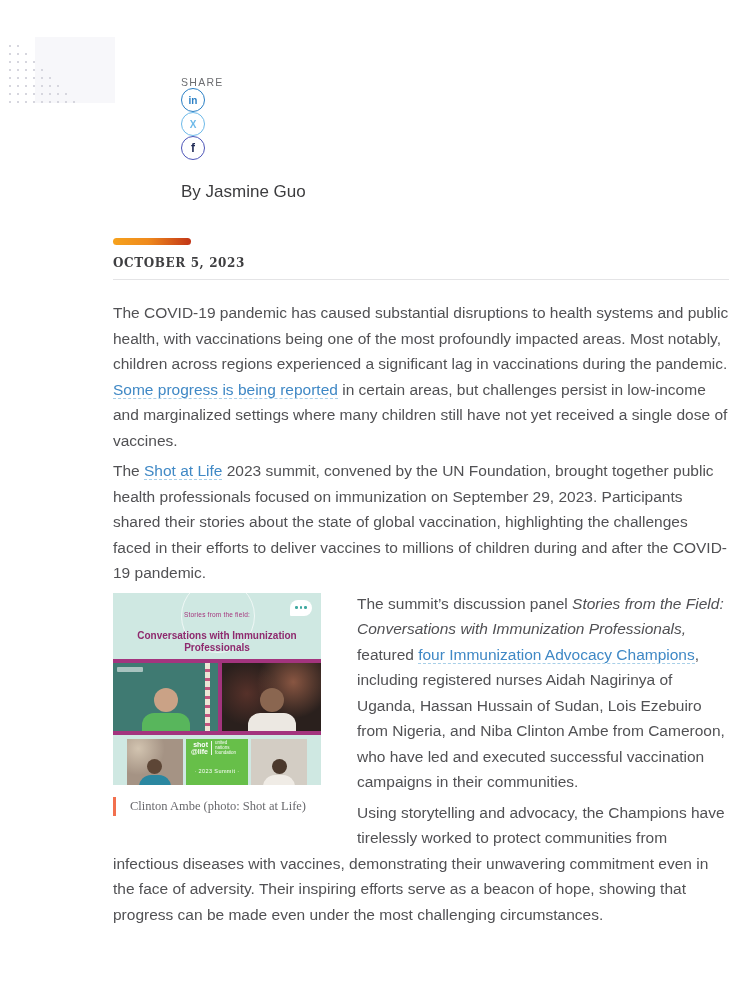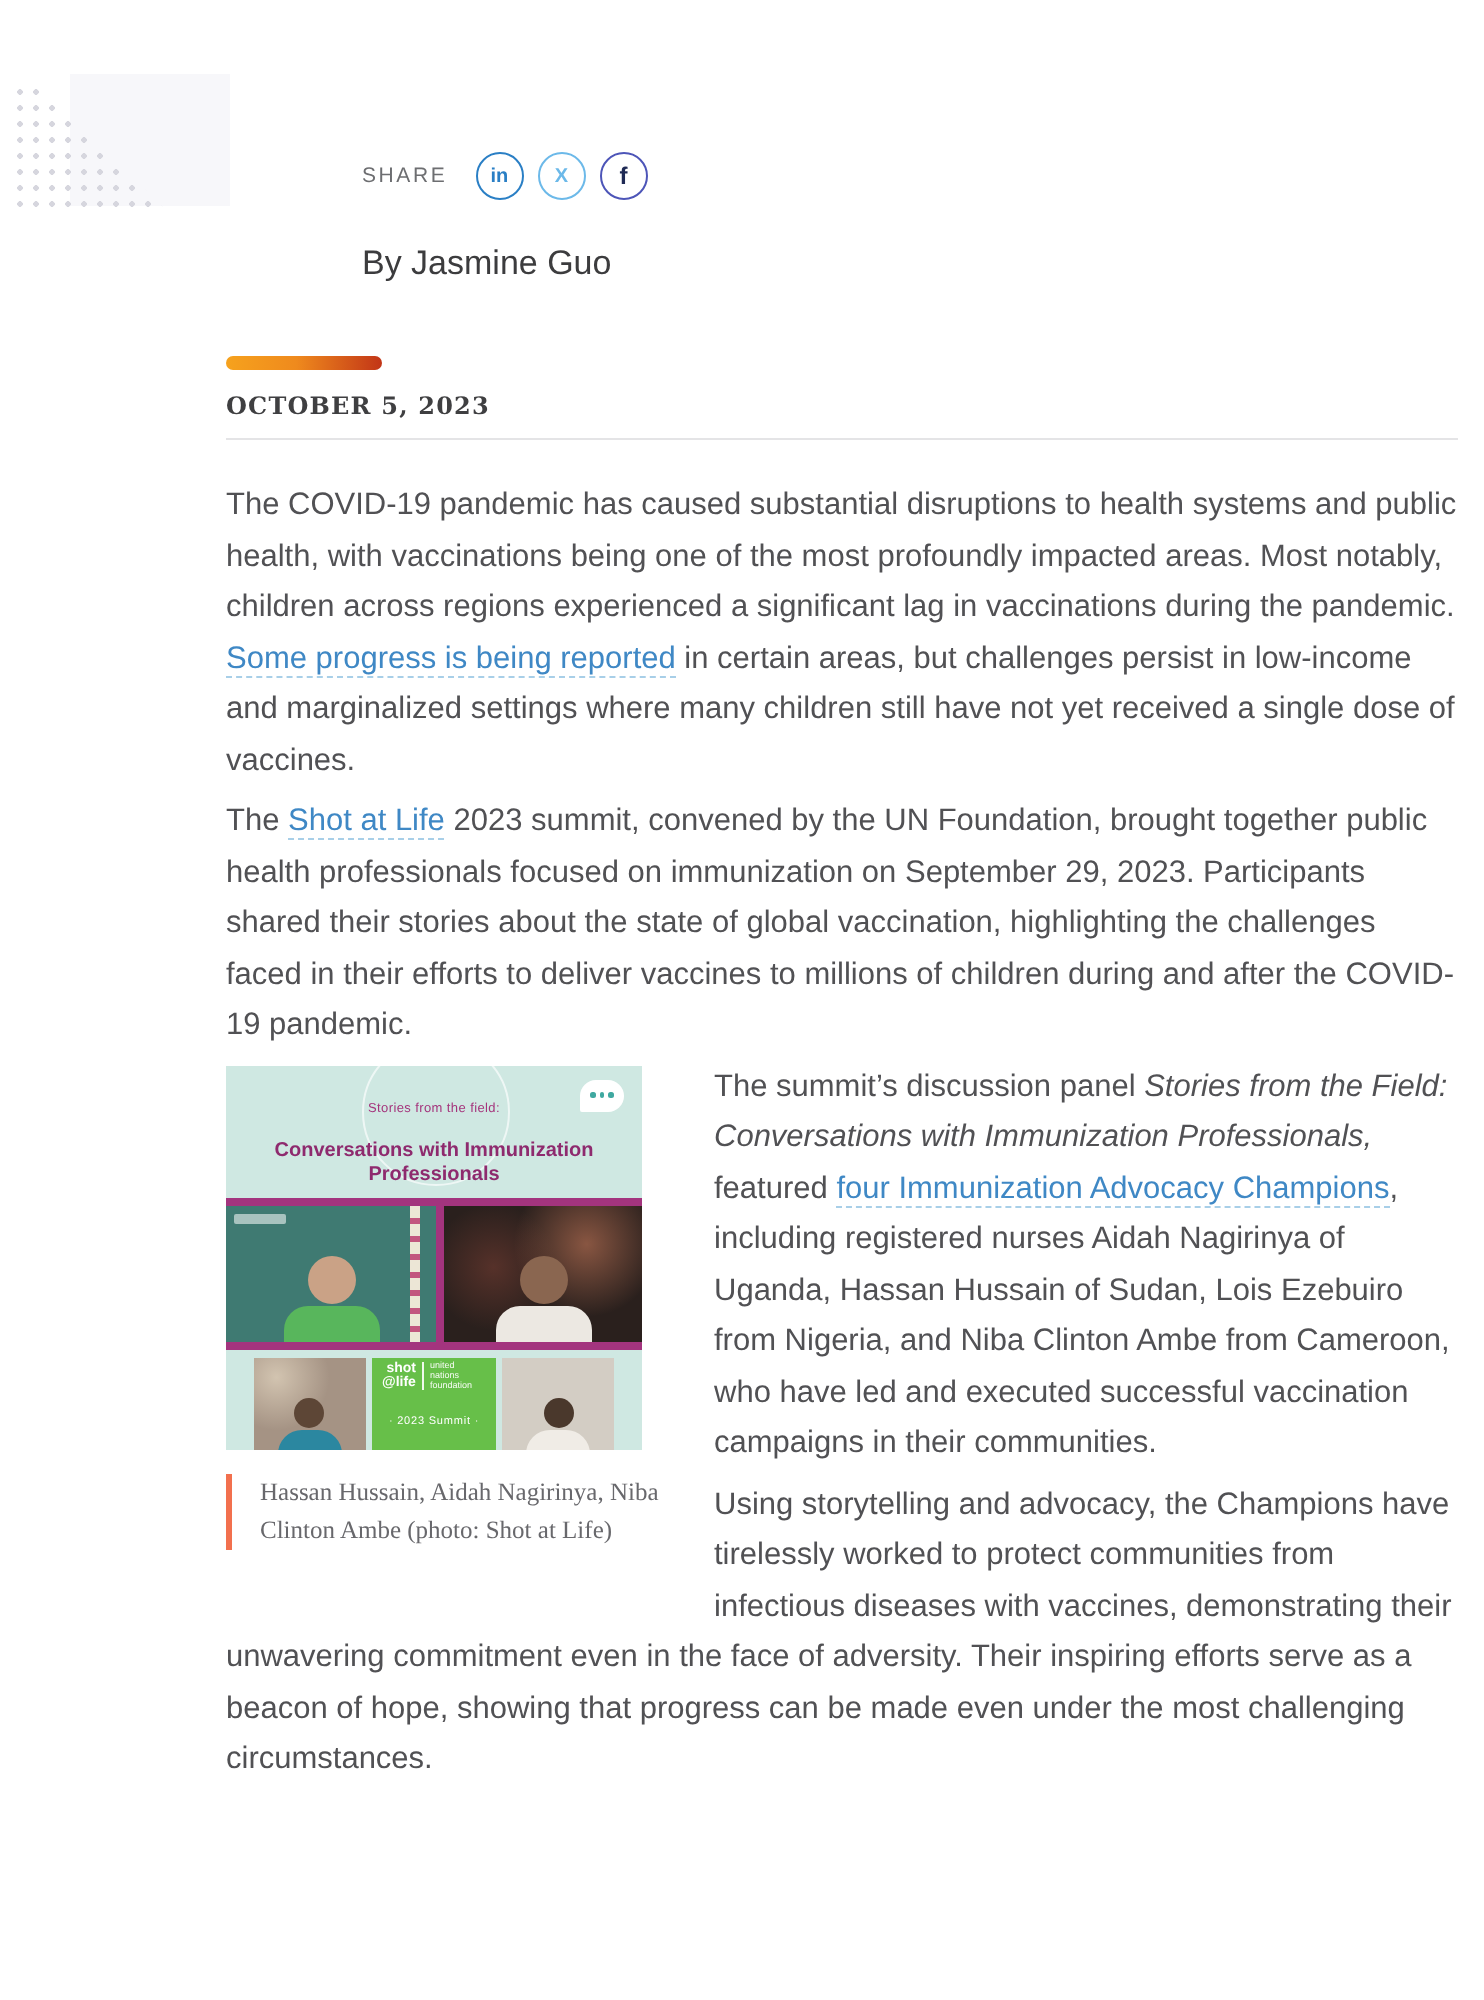--- a/index.html
+++ b/index.html
@@ -28,21 +28,21 @@
     clip-path:polygon(0 0, 16% 0, 100% 100%, 0 100%);
   }
   
   .title-wrap{position:relative; margin:76px 60px 0 181px; padding-left:24px;}
   .title-bar{position:absolute; left:0; top:6px; bottom:10px; width:5px;
     background:linear-gradient(180deg, var(--accent-top), var(--accent-bottom));}
   h1.title{
     width:432px; font-size:32px; line-height:47px; font-weight:700;
     color:var(--heading-text); letter-spacing:-0.2px;
   }
-  .share-row{display:flex; align-items:center; margin:24px 14px 0 181px;}
+  .share-row{display:flex; margin:24px 14px 0 181px;flex-direction:column;}
   .share-label{font-size:10.5px; letter-spacing:1.3px; color:#6d6e71; margin-right:14px;}
   .share-btn{
     width:24px; height:24px; border-radius:50%; border:1.4px solid;
     display:flex; align-items:center; justify-content:center;
     margin-right:7px; text-decoration:none; font-weight:700; font-size:10px;
     background:#fff; cursor:pointer;
   }
   .share-btn.linkedin{border-color:var(--share-linkedin); color:var(--share-linkedin);}
   .share-btn.xtw{border-color:var(--share-x); color:var(--share-x);}
   .share-btn.fb{border-color:var(--share-facebook); color:#1f2a55; font-size:12px;}
@@ -191,21 +191,20 @@
           </div>
           <div class="cell bot-right">
             <div class="person p-sm">
               <div class="head" style="background:#4a382c;"></div>
               <div class="torso" style="background:#f0ece6;"></div>
             </div>
           </div>
         </div>
       </div>
       <figcaption>
-          <span class="cap-line">Hassan Hussain, Aidah Nagirinya, Niba</span>
           <span class="cap-line">Clinton Ambe (photo: Shot at Life)</span>
         </figcaption>
     </figure>
 
     <p><span>The summit’s discussion panel </span><em>Stories from the Field: Conversations with Immunization Professionals,</em><span> featured </span><a href="#" class="txt-link">four Immunization Advocacy Champions</a><span>, including registered nurses Aidah Nagirinya of Uganda, Hassan Hussain of Sudan, Lois Ezebuiro from Nigeria, and Niba Clinton Ambe from Cameroon, who have led and executed successful vaccination campaigns in their communities.</span></p>
     <p><span>Using storytelling and advocacy, the Champions have tirelessly worked to protect communities from infectious diseases with vaccines, demonstrating their unwavering commitment even in the face of adversity. Their inspiring efforts serve as a beacon of hope, showing that progress can be made even under the most challenging circumstances.</span></p>
   </article>
 </div>
 
 </body></html>

